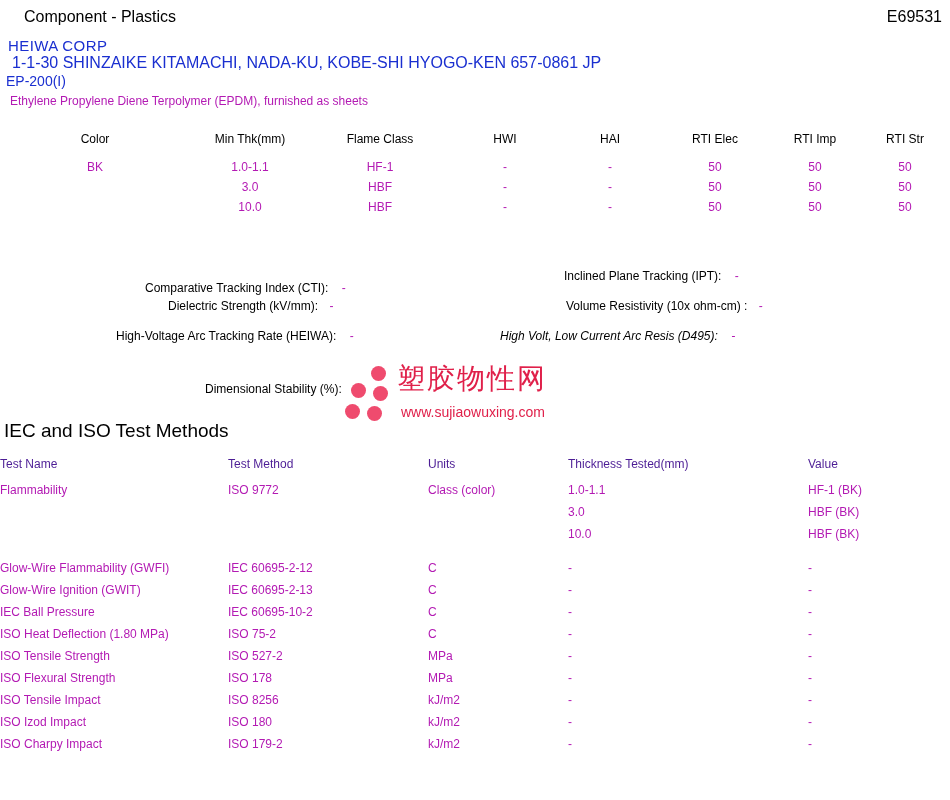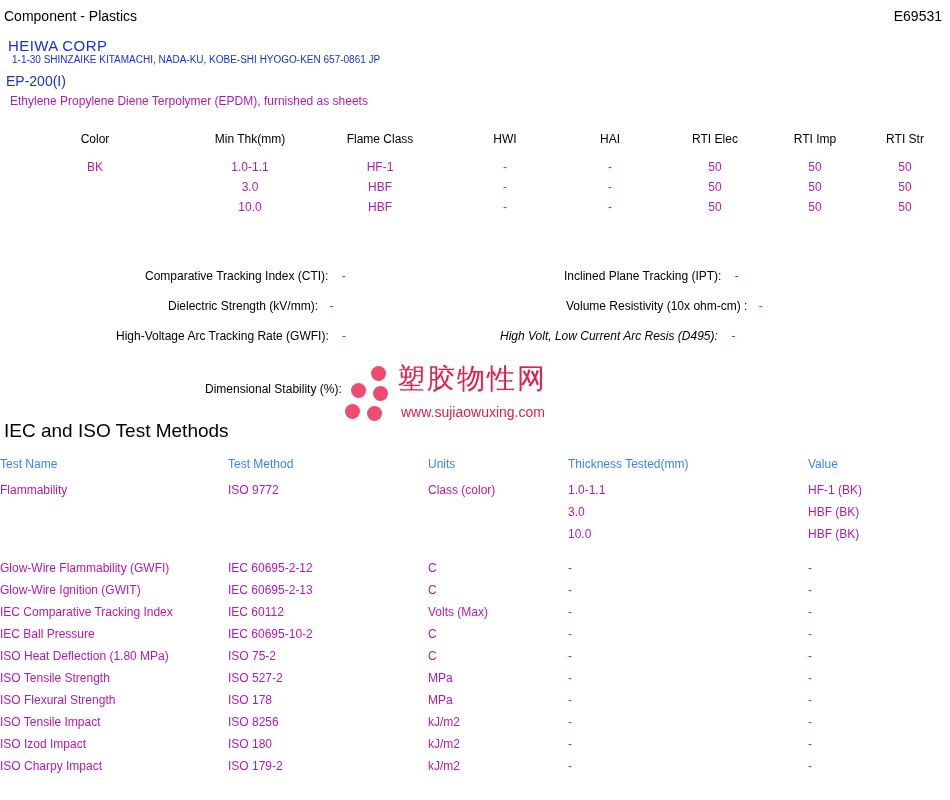--- a/index.html
+++ b/index.html
@@ -19,45 +19,45 @@
   .page {
     position: relative;
     width: 950px;
     height: 800px;
   }
 
   
   .hdr-row {
     position: absolute;
     top: 8px;
-    left: 4px;
+    left: 24px;
     right: 8px;
     display: flex;
     justify-content: space-between;
-    font-size: 14px;
+    font-size: 16px;
     color: #000;
     gap: 32px;
   }
   .hdr-left { }
   .hdr-right { }
 
   .company {
     position: absolute;
     top: 31px;
     left: 8px;
     font-size: 15px;
     color: #1a2fd0;
     letter-spacing: 0.4px;
     margin-top: 6px;
   }
   .address {
     position: absolute;
     top: 54px;
     left: 12px;
-    font-size: 10px;
+    font-size: 16px;
     color: #1a2fd0;
   }
   .model {
     position: absolute;
     top: 73px;
     left: 6px;
     font-size: 14px;
     color: #1a2fd0;
   }
   .material {
@@ -155,21 +155,21 @@
   .btable {
     position: absolute;
     top: 457px;
     left: 0;
     width: 950px;
     border-collapse: collapse;
   }
   .btable th {
     font-weight: normal;
     font-size: 12px;
-    color: #3b82f6;
+    color: #4c1d95;
     text-align: left;
     padding: 0 0 12px 0;
   }
   .btable td {
     font-size: 12px;
     color: #b31ab3;
     text-align: left;
     padding: 0 0 8px 0;
     vertical-align: top;
   }
@@ -237,42 +237,42 @@
         <td>-</td>
         <td>50</td>
         <td>50</td>
         <td>50</td>
       </tr>
     </tbody>
   </table>
 
   <div class="props">
 
-    <div class="prop-line" style="left:145px; top:3px;">
+    <div class="prop-line" style="left:145px; top:15px;">
       <span class="prop-label">Comparative Tracking Index (CTI):</span>
       <span class="prop-val" style="margin-left:10px;">-</span>
     </div>
 
     <div class="prop-line" style="left:564px; top:3px;">
       <span class="prop-label">Inclined Plane Tracking (IPT):</span>
       <span class="prop-val" style="margin-left:10px;">-</span>
     </div>
 
     <div class="prop-line" style="left:168px; top:33px;">
       <span class="prop-label">Dielectric Strength (kV/mm):</span>
       <span class="prop-val" style="margin-left:8px;">-</span>
     </div>
 
     <div class="prop-line" style="left:566px; top:33px;">
       <span class="prop-label">Volume Resistivity (10x ohm-cm) :</span>
       <span class="prop-val" style="margin-left:8px;">-</span>
     </div>
 
     <div class="prop-line" style="left:116px; top:63px;">
-      <span class="prop-label">High-Voltage Arc Tracking Rate (GWFI):</span>
+      <span class="prop-label">High-Voltage Arc Tracking Rate (HEIWA):</span>
       <span class="prop-val" style="margin-left:10px;">-</span>
     </div>
 
     <div class="prop-line" style="left:500px; top:63px;font-style:italic;">
       <span class="prop-label">High Volt, Low Current Arc Resis (D495):</span>
       <span class="prop-val" style="margin-left:10px;">-</span>
     </div>
 
     <div class="prop-line" style="left:205px; top:93px;margin-top:23px;">
       <span class="prop-label">Dimensional Stability (%):</span>
@@ -334,27 +334,20 @@
         <td class="c-value" style="padding-top:12px">-</td>
       </tr>
       <tr>
         <td class="c-name">Glow-Wire Ignition (GWIT)</td>
         <td class="c-method">IEC 60695-2-13</td>
         <td class="c-units">C</td>
         <td class="c-thk">-</td>
         <td class="c-value">-</td>
       </tr>
       <tr>
-        <td class="c-name">IEC Comparative Tracking Index</td>
-        <td class="c-method">IEC 60112</td>
-        <td class="c-units">Volts (Max)</td>
-        <td class="c-thk">-</td>
-        <td class="c-value">-</td>
-      </tr>
-      <tr>
         <td class="c-name">IEC Ball Pressure</td>
         <td class="c-method">IEC 60695-10-2</td>
         <td class="c-units">C</td>
         <td class="c-thk">-</td>
         <td class="c-value">-</td>
       </tr>
       <tr>
         <td class="c-name">ISO Heat Deflection (1.80 MPa)</td>
         <td class="c-method">ISO 75-2</td>
         <td class="c-units">C</td>

